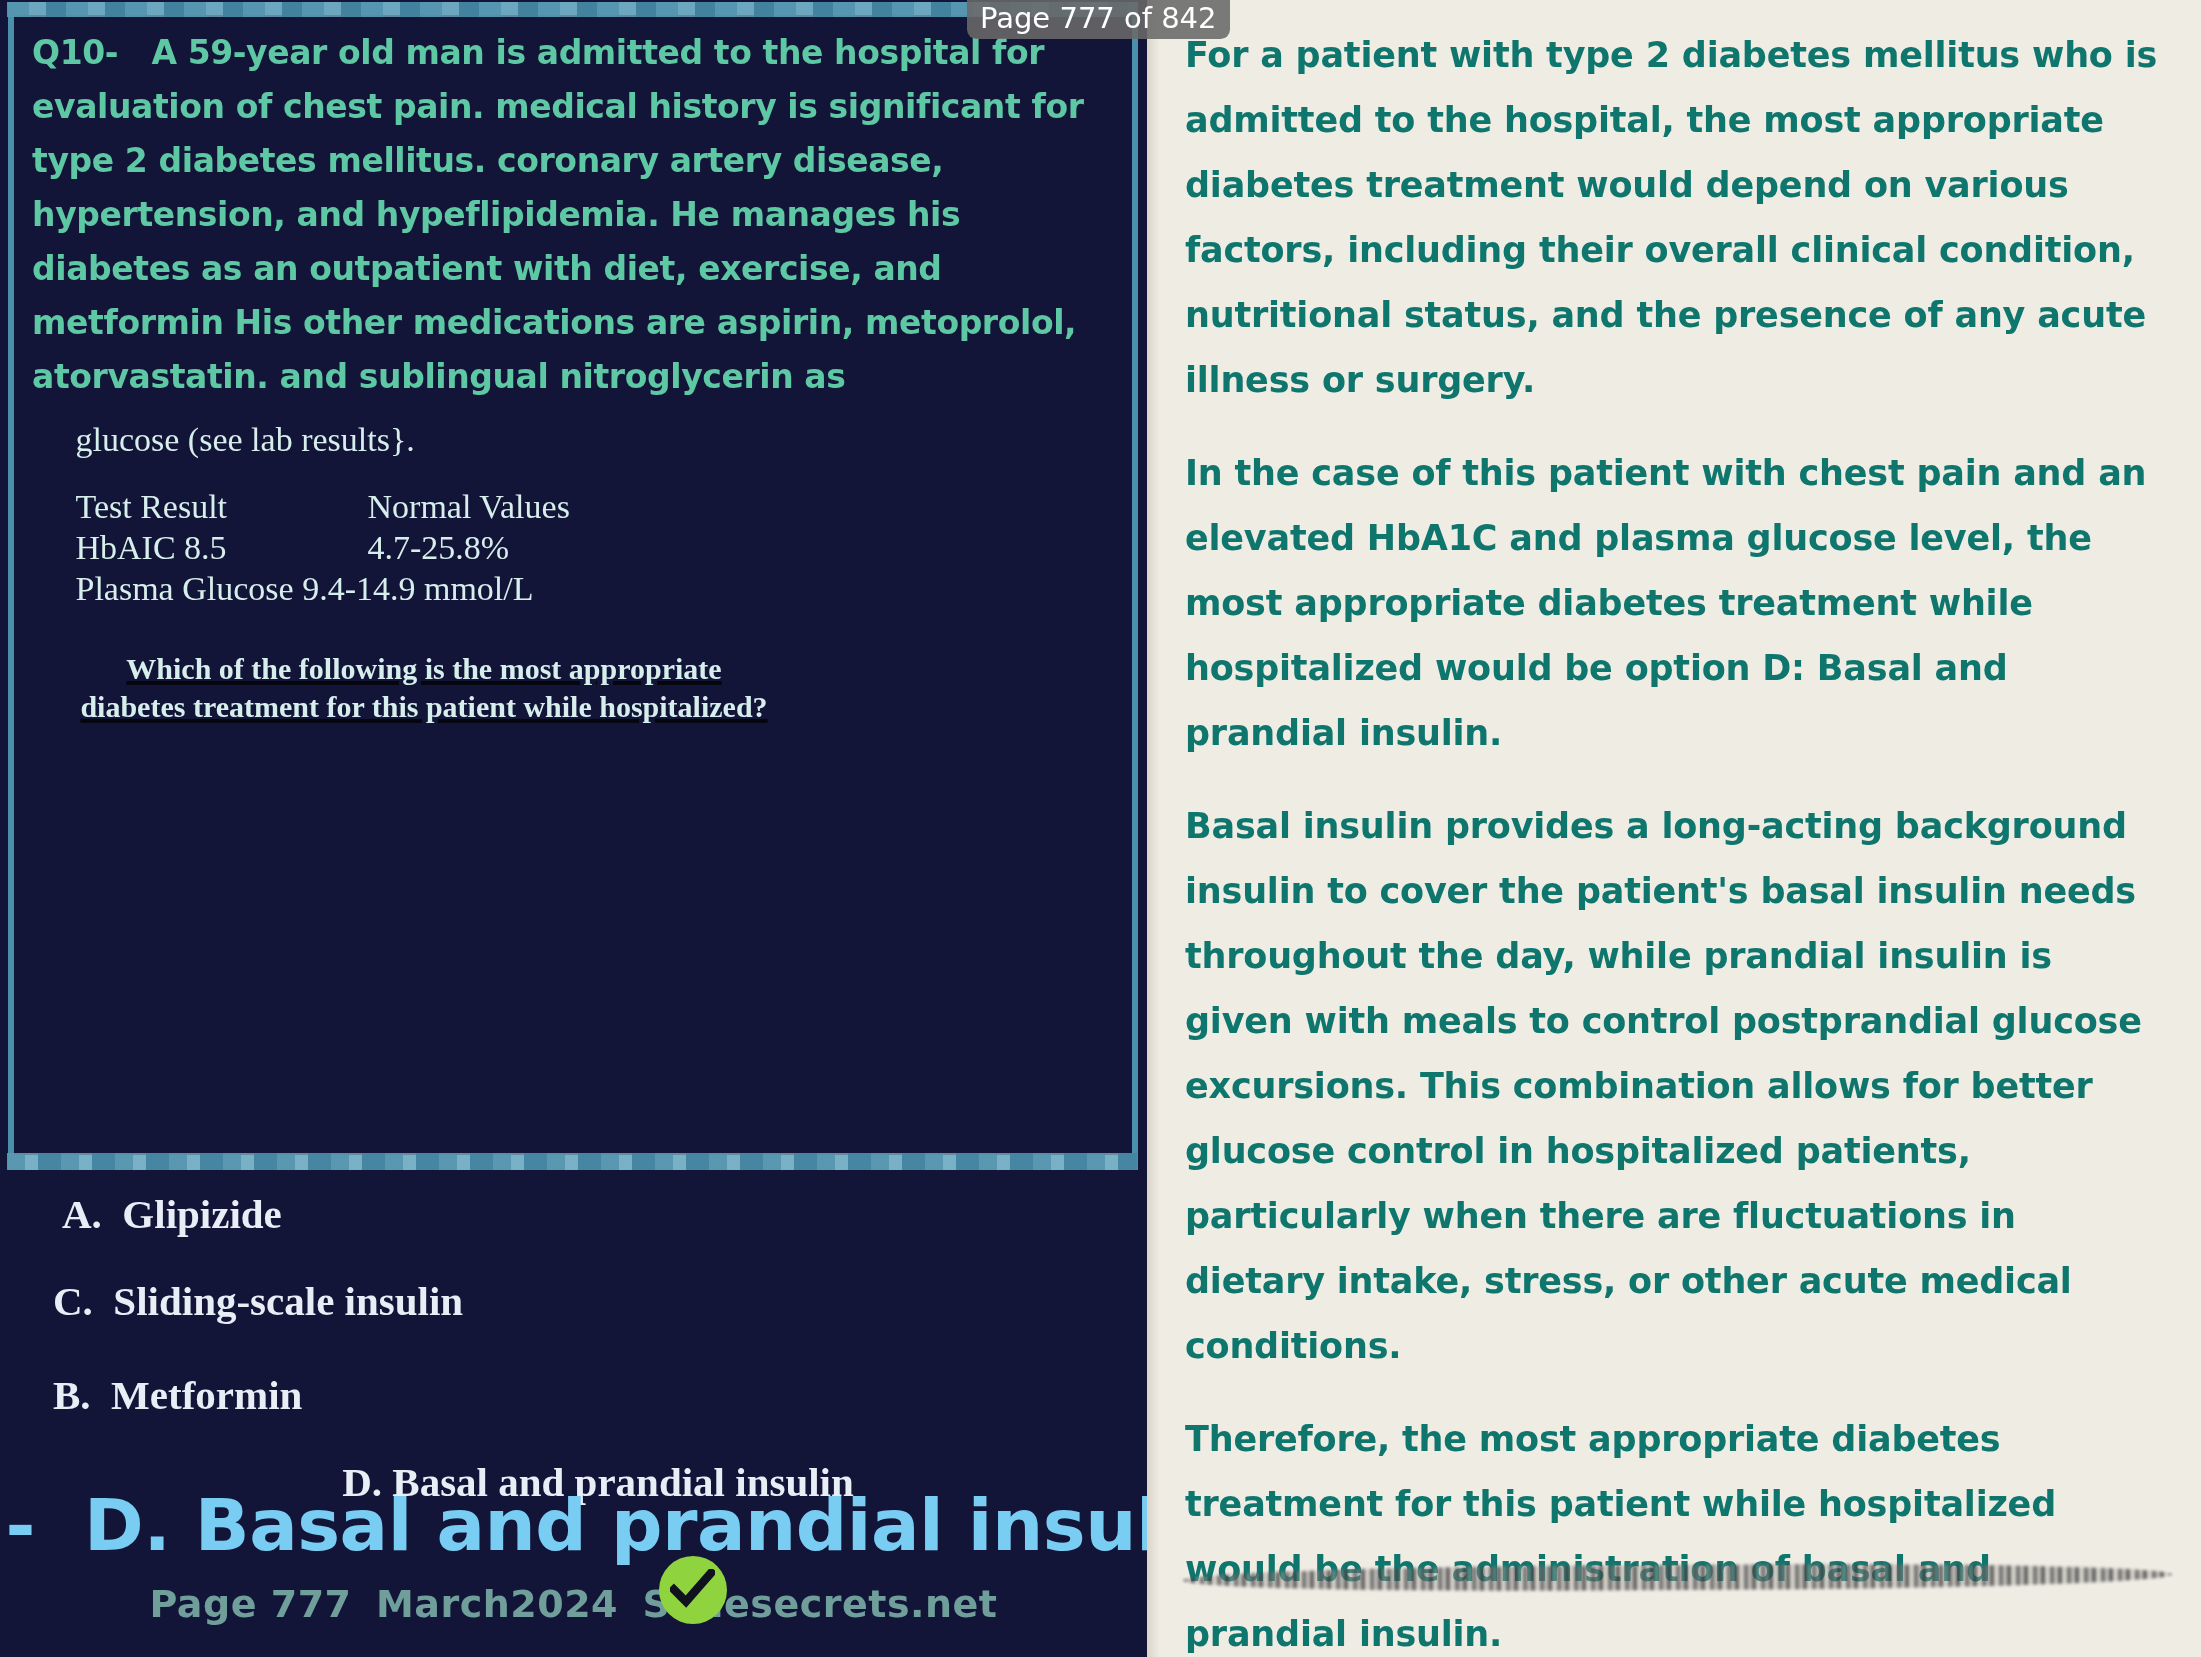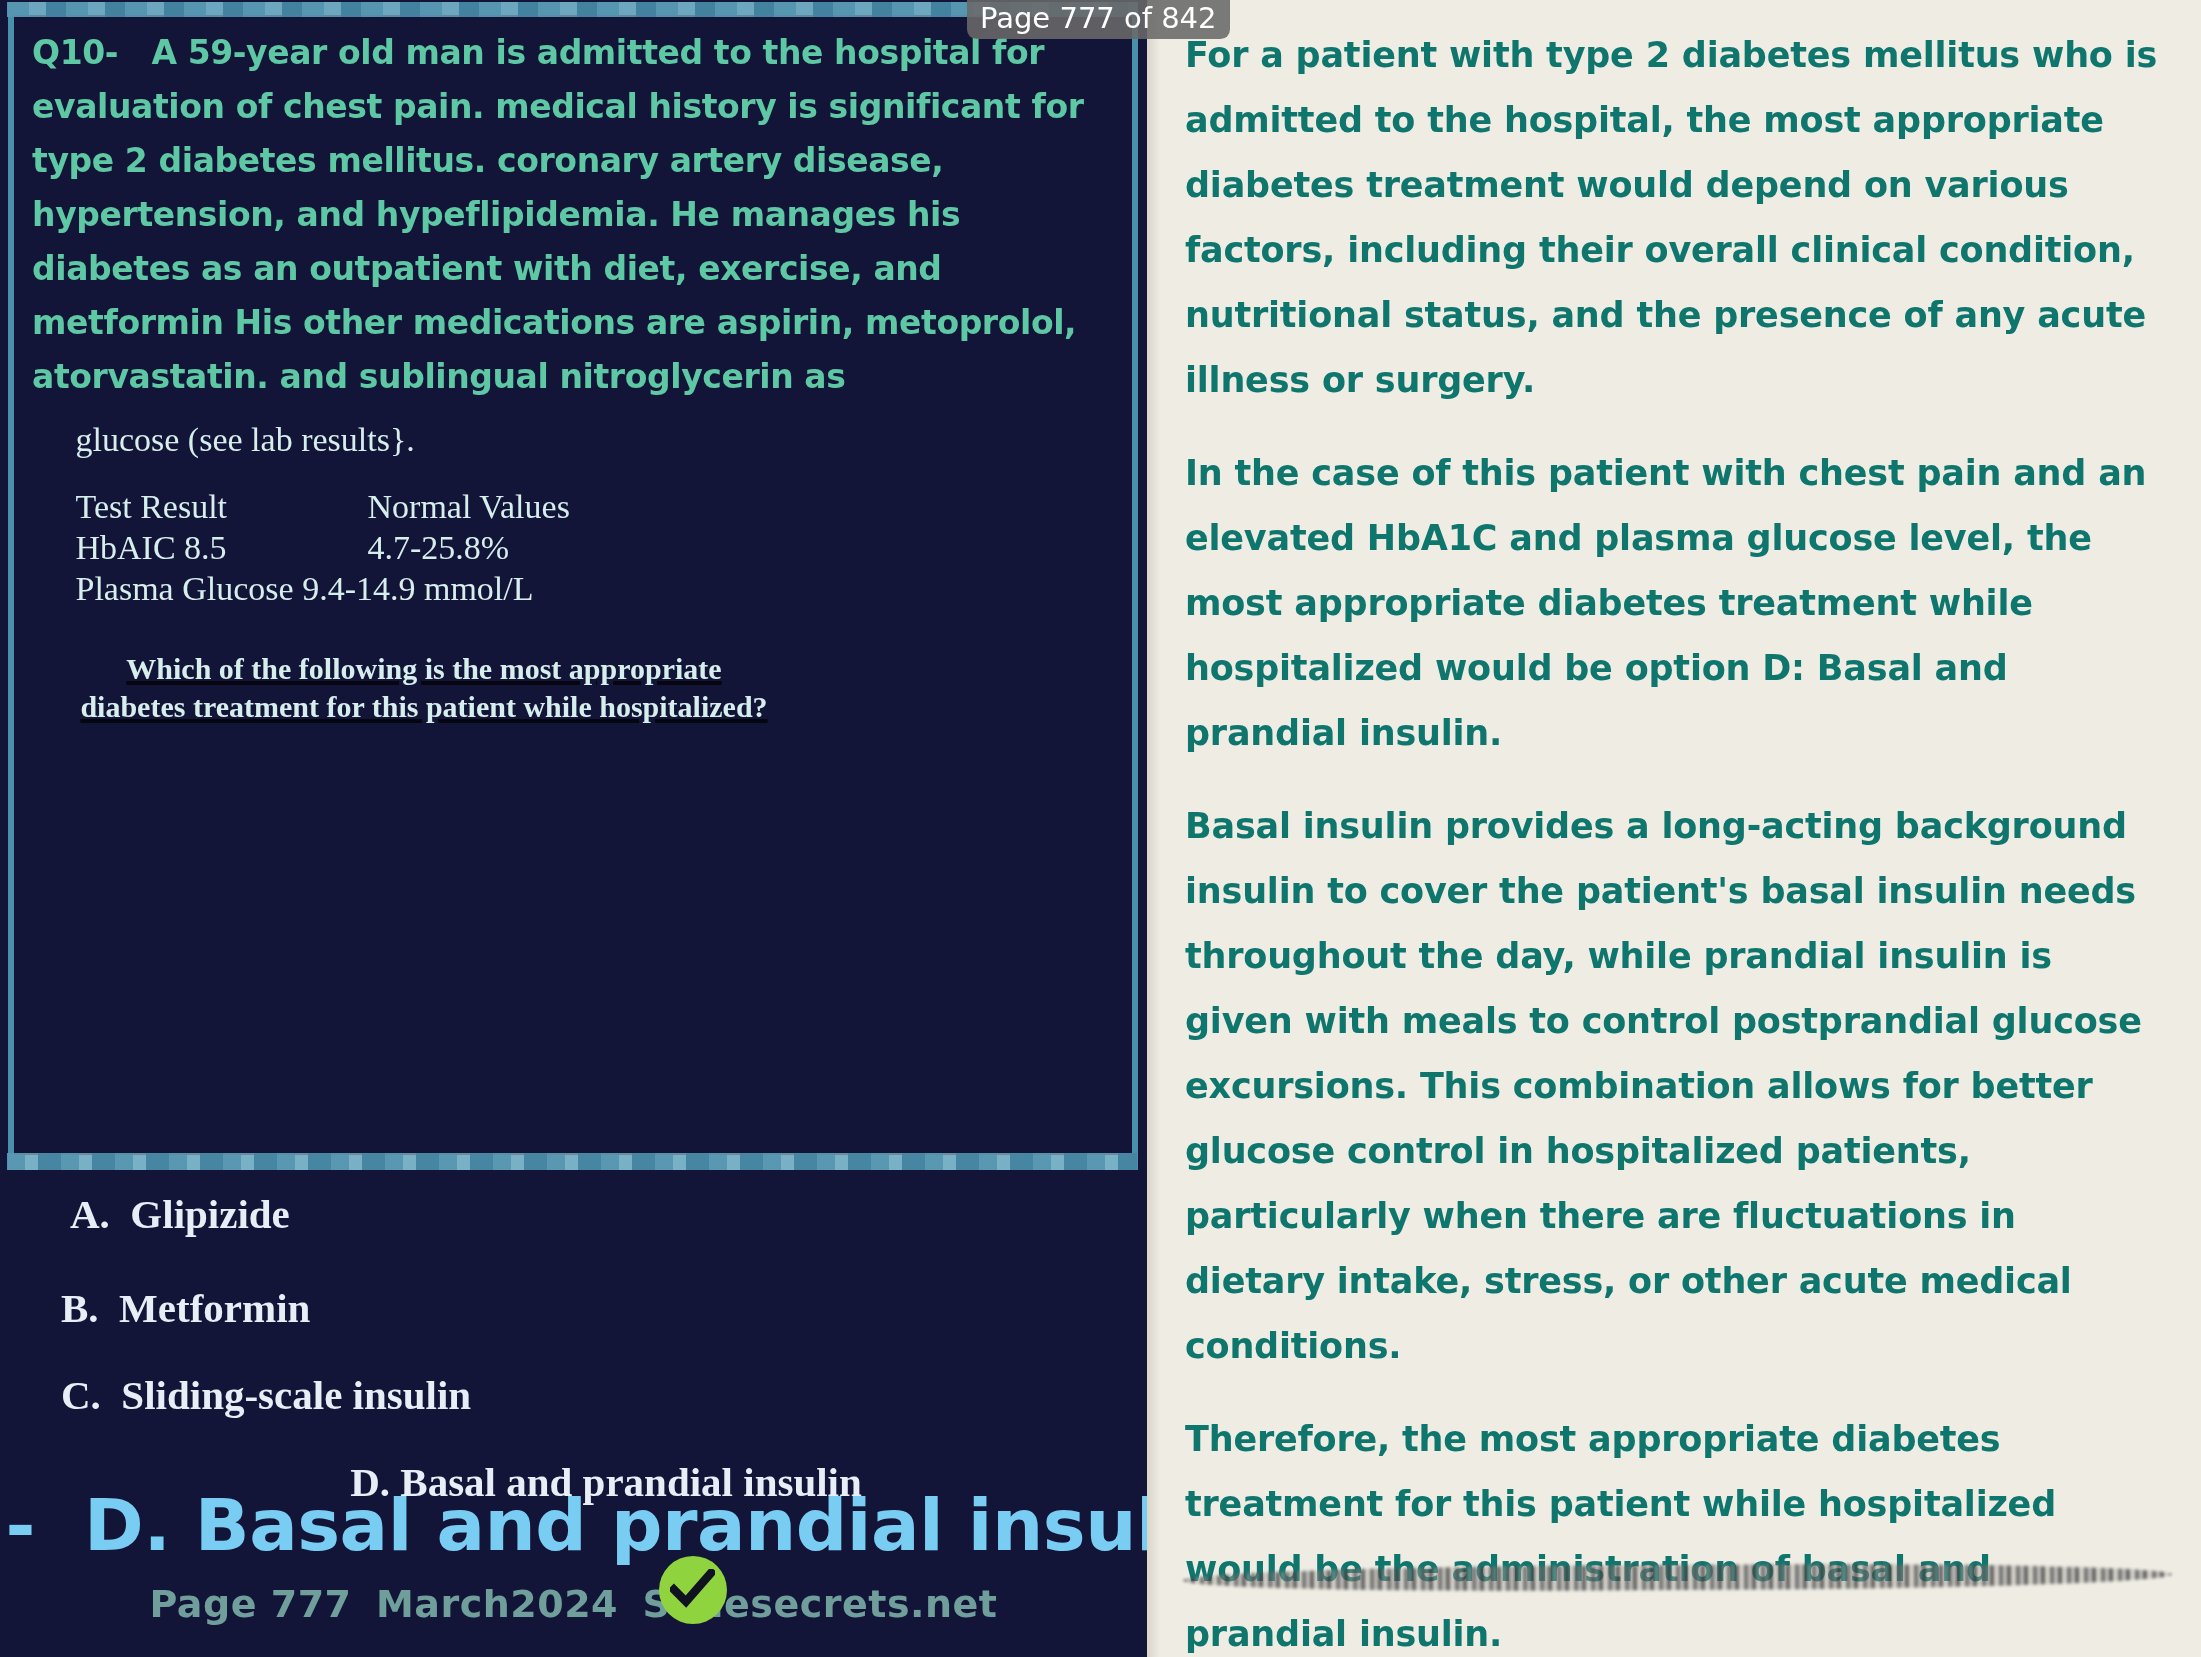--- a/index.html
+++ b/index.html
@@ -132,21 +132,21 @@
     text-decoration-color: #05060f;
     text-decoration-thickness: 3.8px;
     text-underline-offset: 1.9px;
     max-width: 697px;
     text-align: center;
   }
 
   
   #options {
     position: absolute;
-    left: 8px;
+    left: 0;
     top: 1185px;
     width: 1147px;
   }
   .option {
     font-family: "Liberation Serif", serif;
     font-weight: bold;
     color: #e8eef6;
     font-size: 41px;
     line-height: 47px;
     margin: 0 0 0 53px;
@@ -296,22 +296,22 @@
             </tbody>
           </table>
         </div>
 
         <p id="ask-line">Which of the following is the most appropriate diabetes treatment for this patient while hospitalized?</p>
       </div>
     </div>
 
     <div id="options">
       <div class="option opt-a">A.  Glipizide</div>
+      <div class="option opt-c">C.  Sliding-scale insulin</div>
       <div class="option opt-b">B.  Metformin</div>
-      <div class="option opt-c">C.  Sliding-scale insulin</div>
       <div class="option opt-d">D. Basal and prandial insulin</div>
     </div>
 
     <div id="answer-line">-  D. Basal and prandial insulin</div>
 
     <div id="footer"><span>Page 777</span><span class="spacer"> </span><span>March2024</span><span class="spacer"> </span><span>Smlesecrets.net</span></div>
 
     <div id="check-badge">
       <svg width="45" height="41" viewBox="0 0 48 44" aria-hidden="true">
         <path d="M4 22 L17 35 L44 4" stroke="#10121f" stroke-width="9" fill="none" stroke-linecap="square"></path>

